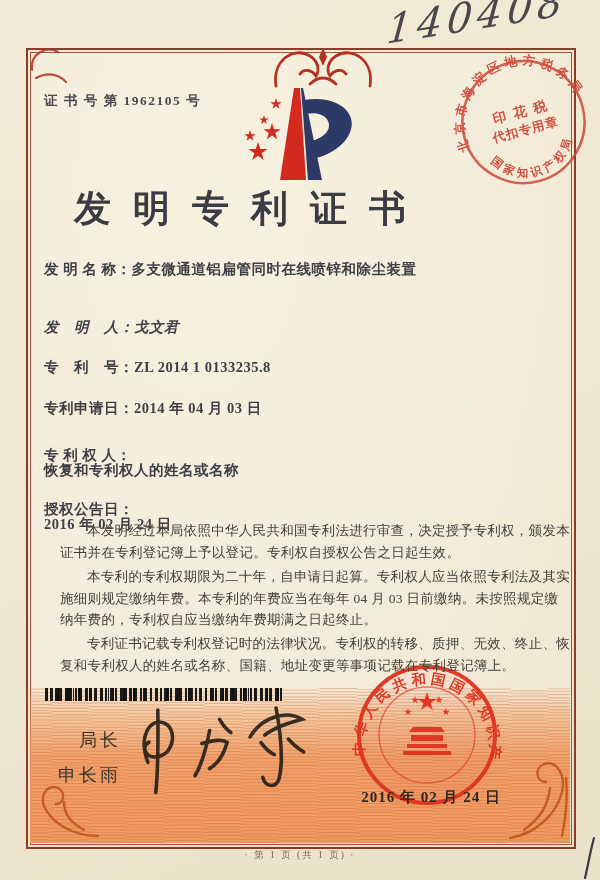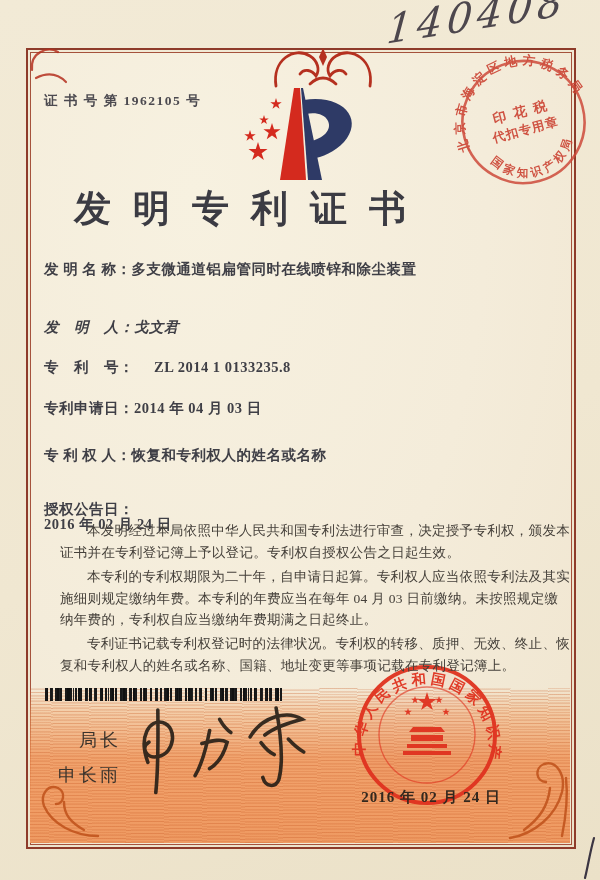--- a/index.html
+++ b/index.html
@@ -26,23 +26,23 @@
       letter-spacing:1.5px;color:#4c4a50;font-weight:600;}
   .doc-title{position:absolute;left:0;top:184px;width:480px;text-align:center;z-index:5;
       font-size:37px;font-weight:700;color:#3b3b43;letter-spacing:22px;text-indent:22px;}
   .fields{position:absolute;left:44px;top:262px;width:515px;z-index:5;}
   .field-row{display:flex;margin:0;color:#3f3f46;font-size:14.5px;font-weight:600;
       letter-spacing:.5px;line-height:1;}
   .field-row .lbl{white-space:pre;}
   .field-row .val{white-space:pre;}
   .fr-0{position:absolute;top:0px;}
   .fr-1{position:absolute;top:58px;font-style:italic;}
-  .fr-2{position:absolute;top:98px;gap:20px;}
+  .fr-2{position:absolute;top:98px;}
   .fr-3{position:absolute;top:139px;}
-  .fr-4{position:absolute;top:186px;}
+  .fr-4{position:absolute;top:186px;flex-direction:column;}
   .fr-5{position:absolute;top:240px;flex-direction:column;}
   .body-text{position:absolute;left:45px;top:520px;width:512px;z-index:5;color:#45403a;margin-left:15px;}
   .body-text p{margin:0 0 2px 0;text-indent:2em;font-size:13.5px;line-height:1.62;
       letter-spacing:.3px;}
   
   .barcode{position:absolute;left:45px;top:688px;width:237px;height:13px;z-index:4;
     background:
       repeating-linear-gradient(90deg,#191919 0 2px,rgba(0,0,0,0) 2px 5px),
       repeating-linear-gradient(90deg,#222 0 1px,rgba(0,0,0,0) 1px 7px),
       repeating-linear-gradient(90deg,#111 0 3px,rgba(0,0,0,0) 3px 11px);}
@@ -209,18 +209,19 @@
     </g>
   </svg>
   <svg class="flourish" style="left:504px;top:744px;" width="68" height="98" viewBox="0 0 68 98">
     <g fill="none" stroke="#c2551e" stroke-width="2.4" stroke-linecap="round" opacity="0.9">
       <path d="M6,94 C30,90 52,72 58,48 C62,30 52,16 40,20 C30,24 32,38 42,38"></path>
       <path d="M20,86 C36,74 44,62 46,44"></path>
       <path d="M58,92 C62,72 64,52 62,34"></path>
     </g>
   </svg>
 
+  <div class="footer">· 第 1 页 (共 1 页) ·</div>
 
   <svg class="pen-mark" width="14" height="44" viewBox="0 0 14 44">
     <path d="M11,2 C7,16 5,30 2,42" fill="none" stroke="#3b3542" stroke-width="2.2" stroke-linecap="round"></path>
   </svg>
 
 </div>
 
 </body></html>

